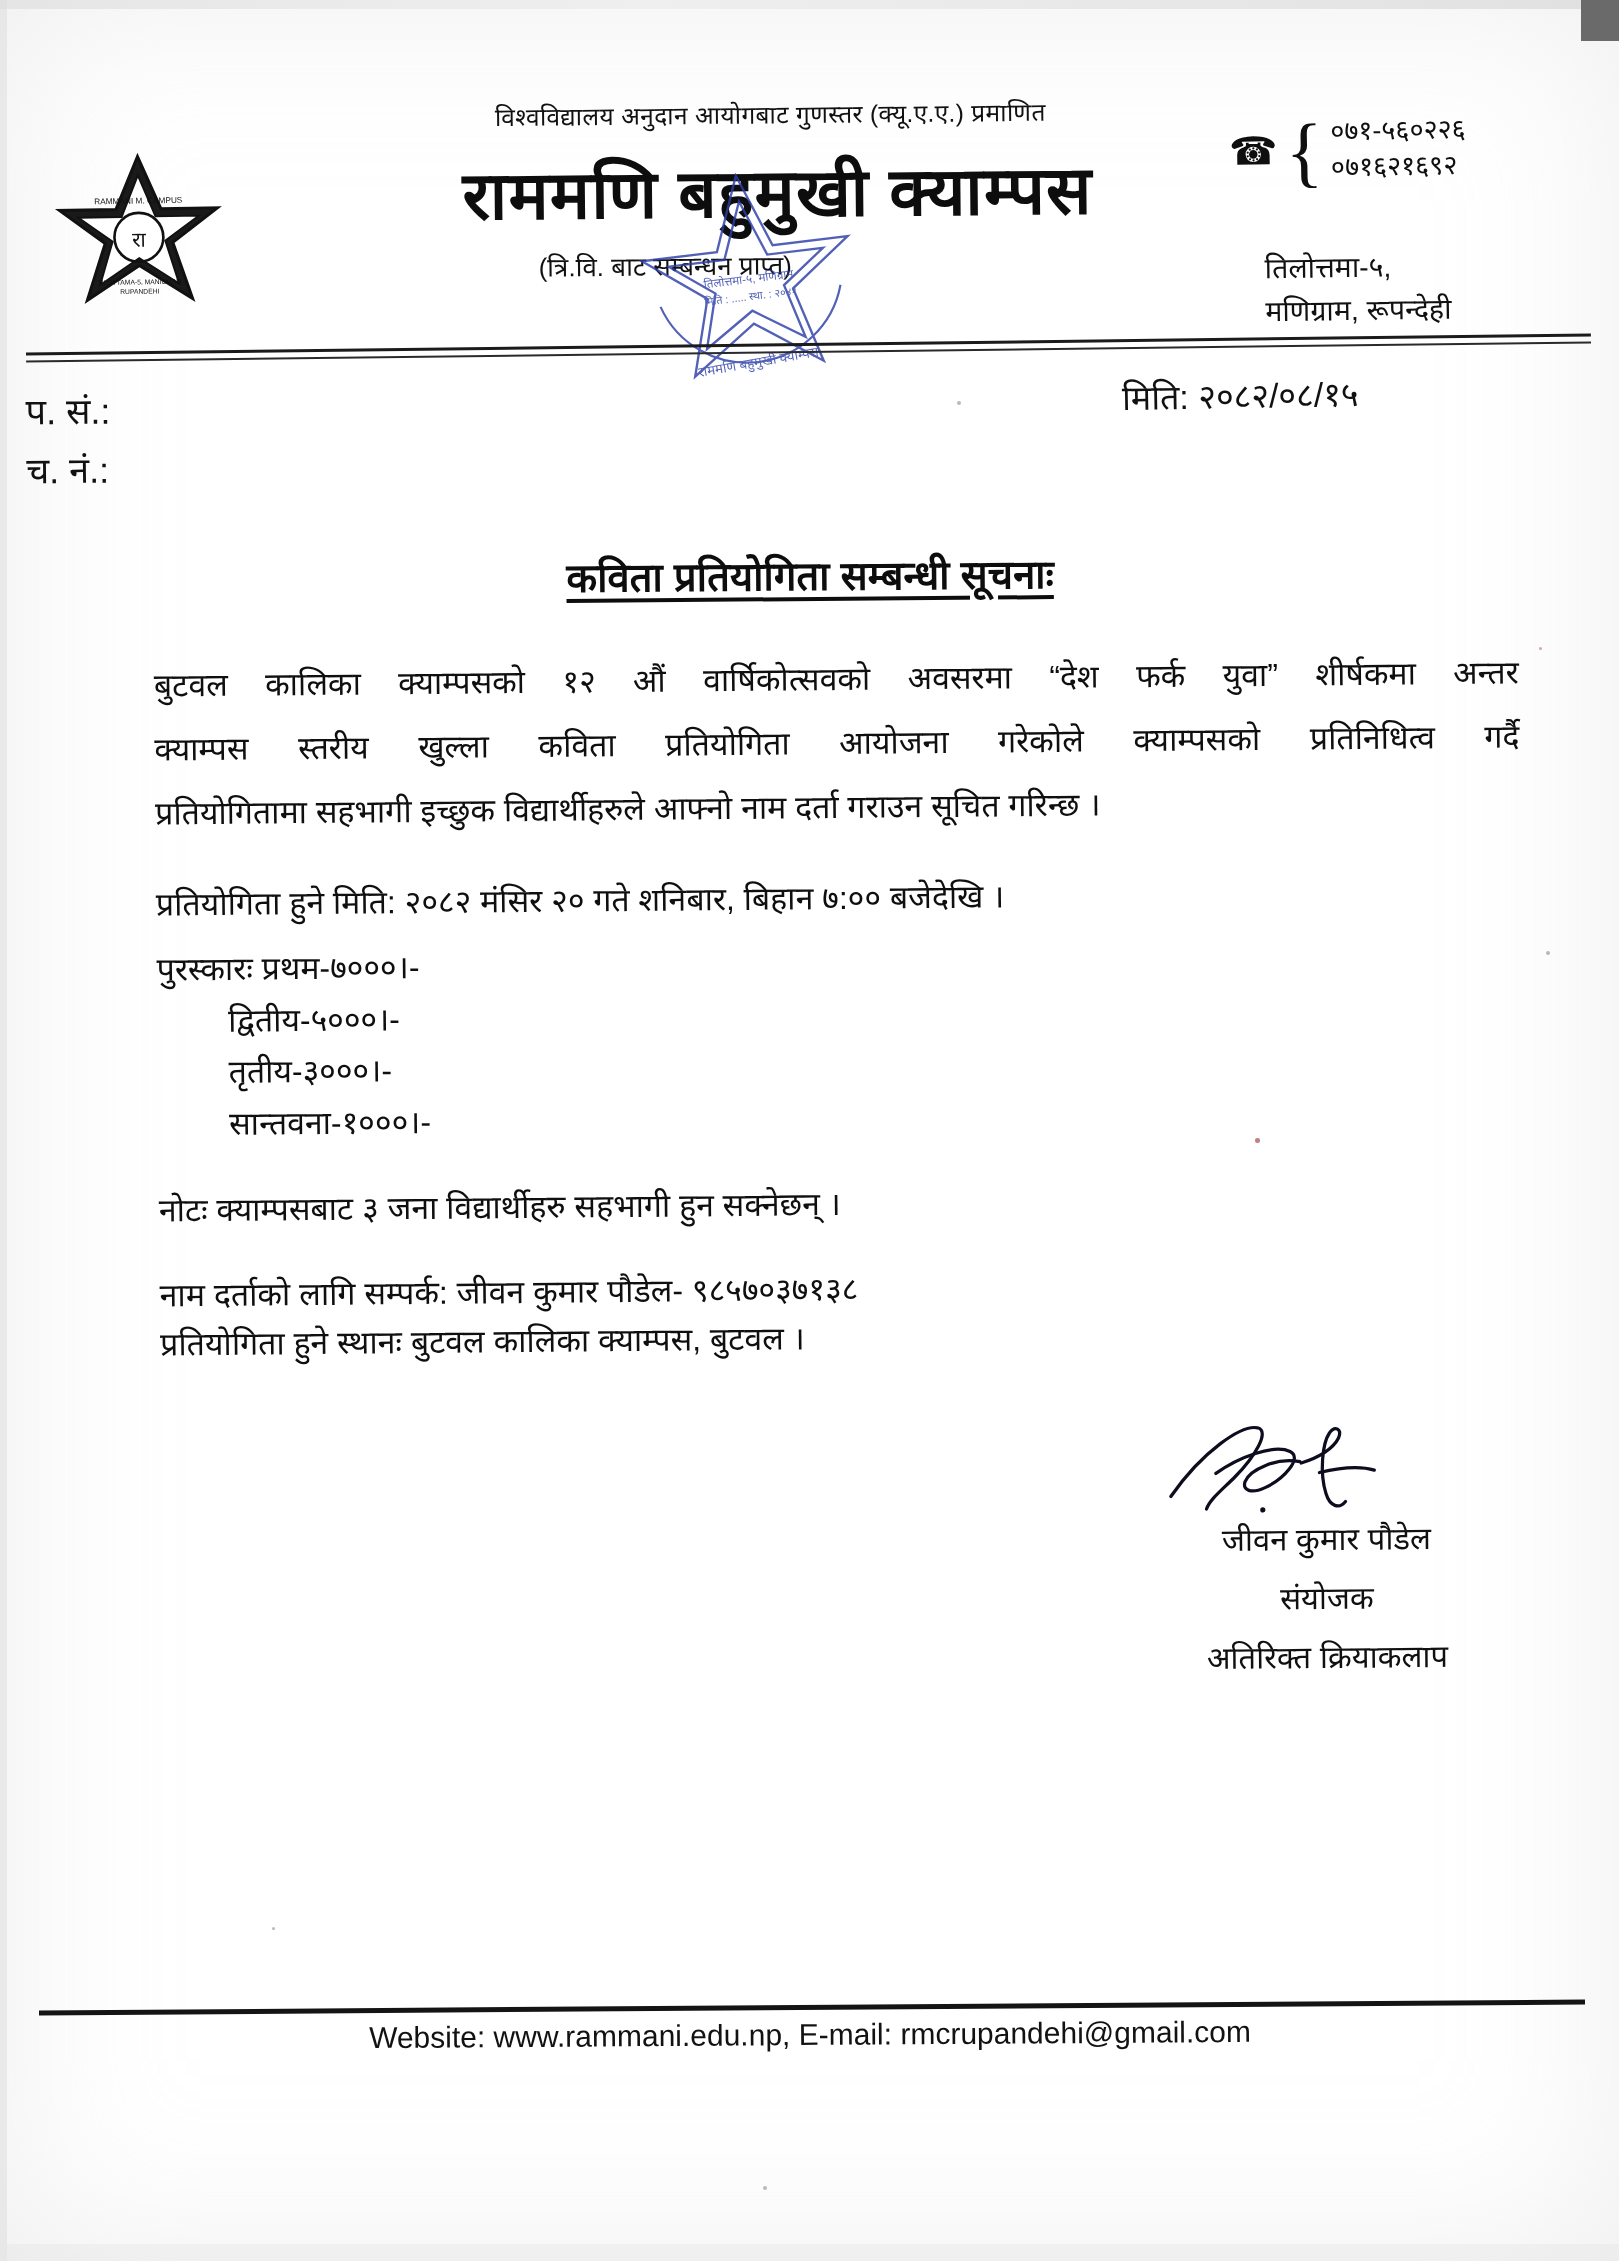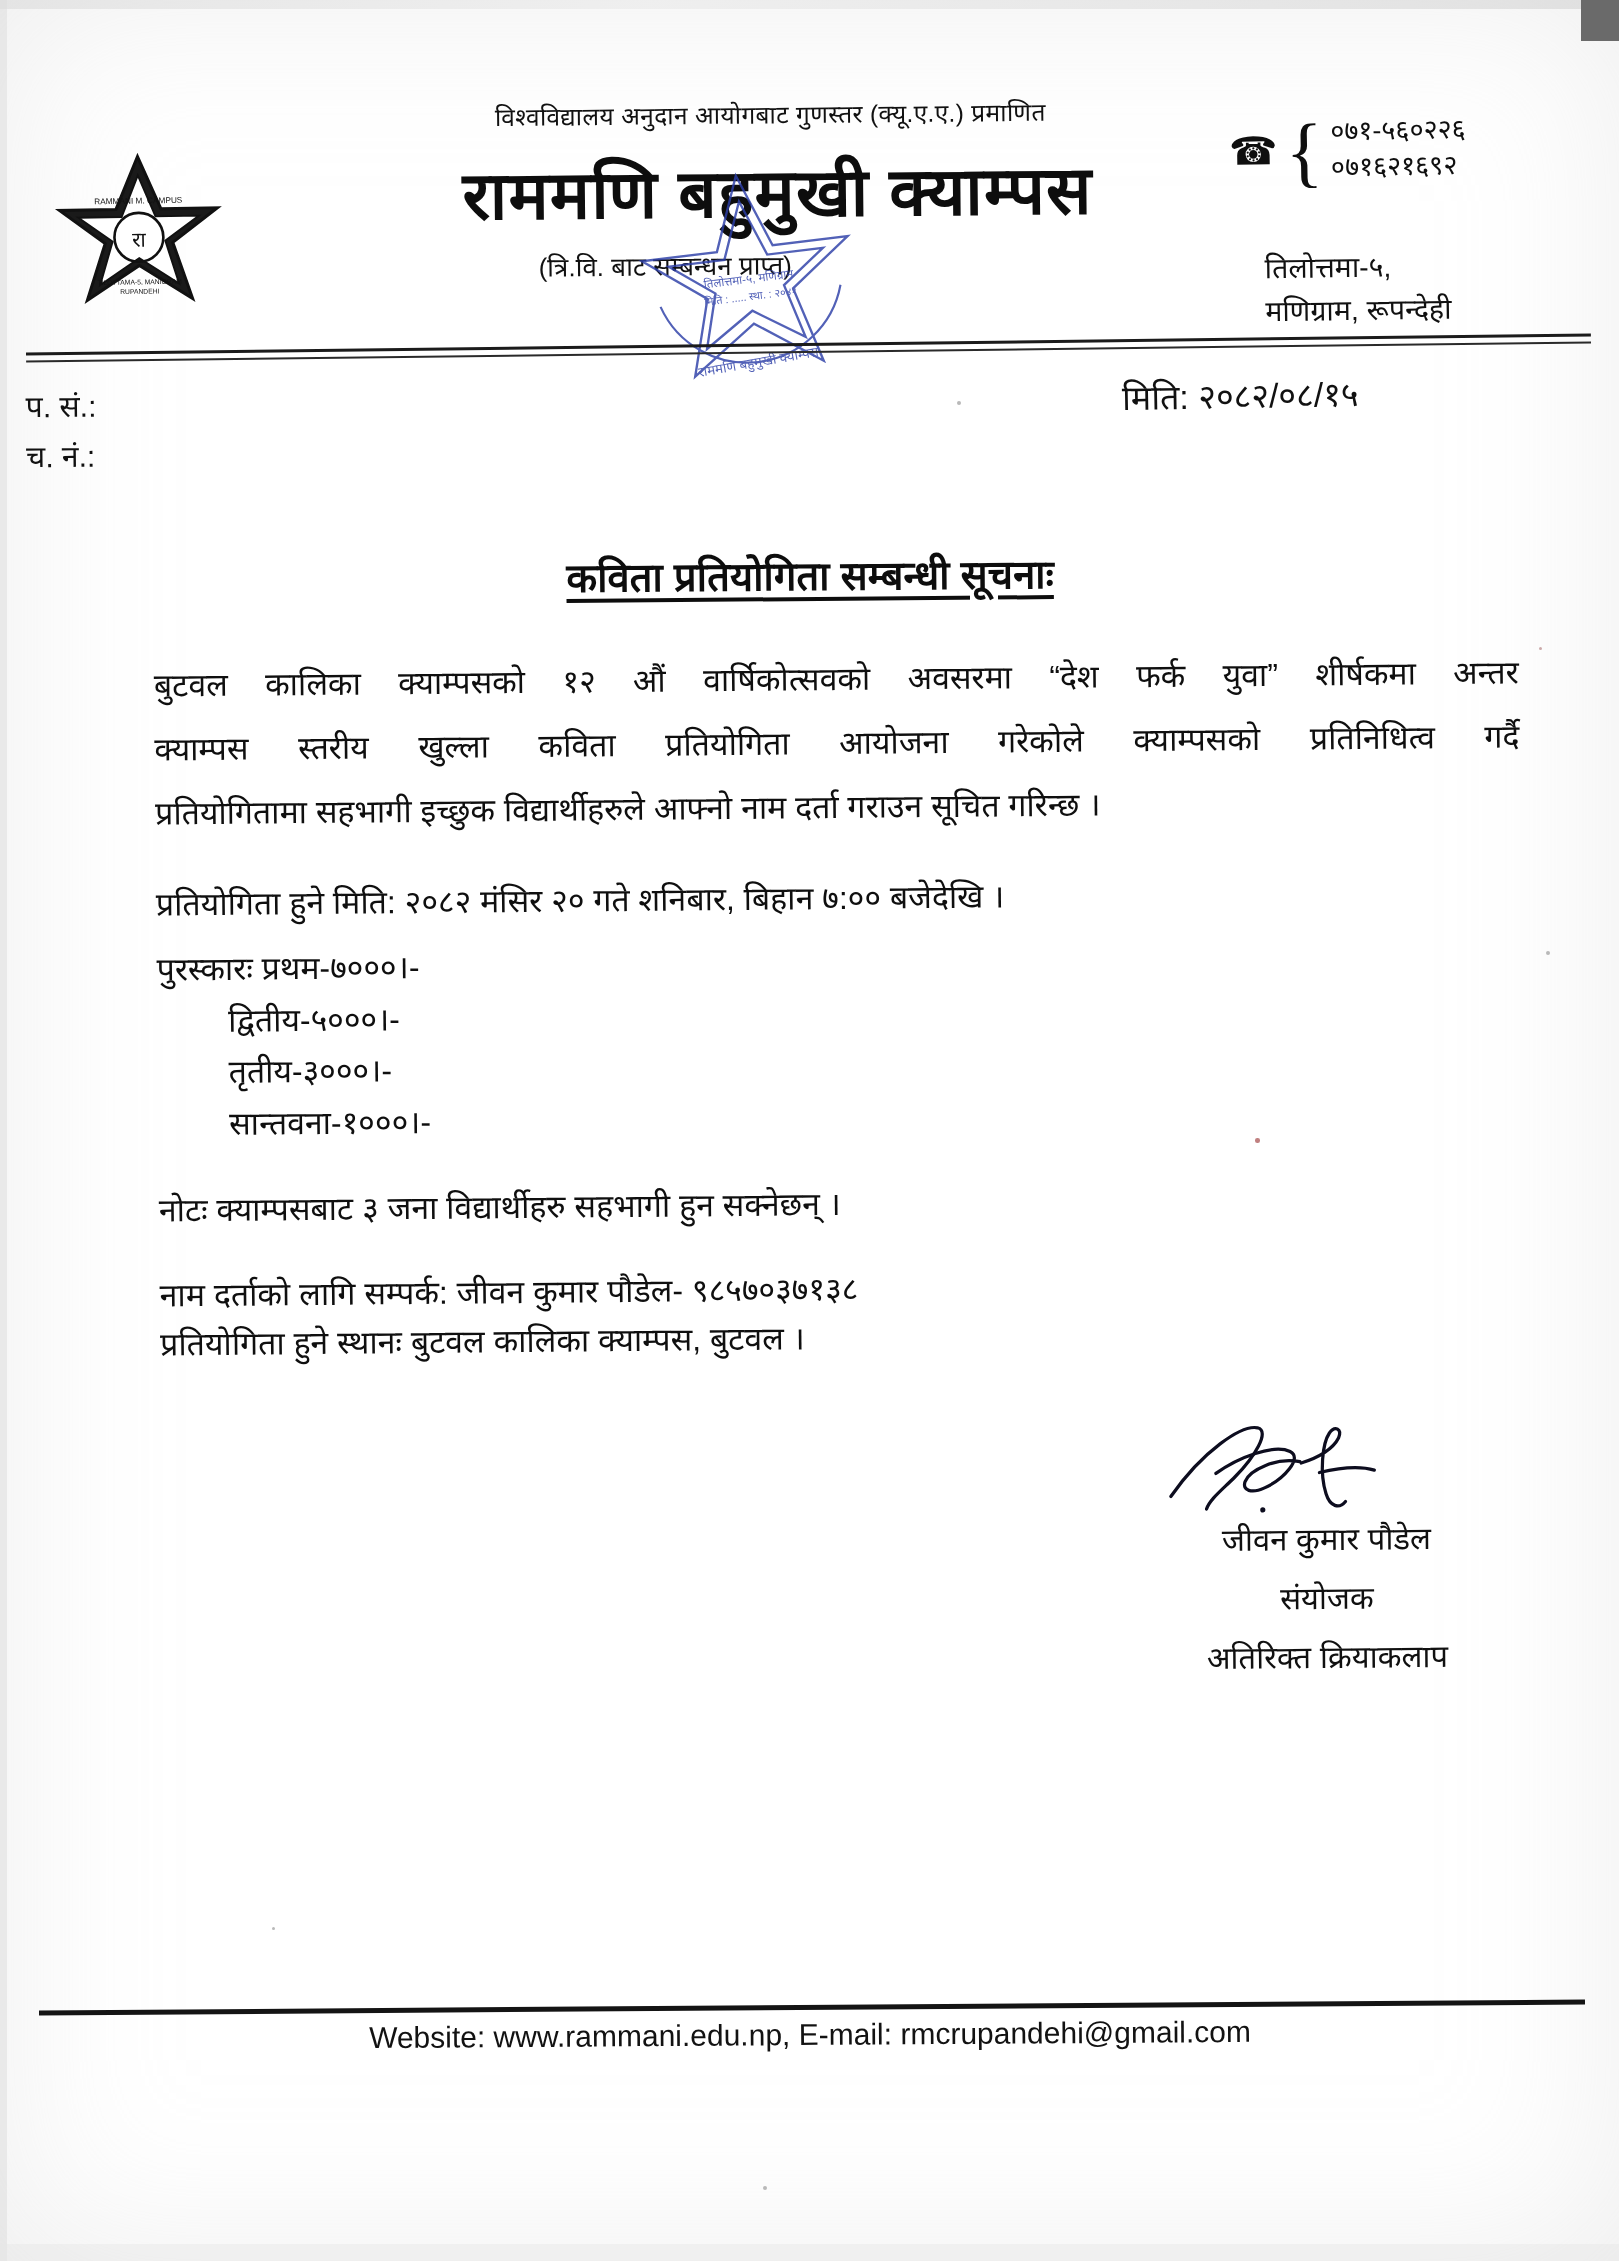--- a/index.html
+++ b/index.html
@@ -109,21 +109,21 @@
     position: absolute; left: 26px; top: 343px; width: 1565px;
     transform: rotate(-0.7deg);
   }
   .rule-double .r1 { height: 3.2px; background: #1b1b1b; }
   .rule-double .r2 { height: 1.9px; background: #2a2a2a; margin-top: 5.2px; }
 
   
   .ref-block {
     position: absolute; top: 382px; left: 26px;
     font-family: "Liberation Sans", "DejaVu Sans", sans-serif;
-    font-size: 30px; line-height: 1.65; color: #111;
+    font-size: 36px; line-height: 1.65; color: #111;
     transform: rotate(-0.6deg);
   }
   .date-line {
     position: absolute; top: 372px; left: 1122px;
     font-family: "Liberation Sans", "DejaVu Sans", sans-serif;
     font-size: 34px; color: #111;
     transform: rotate(-1deg);
   }
 
   

